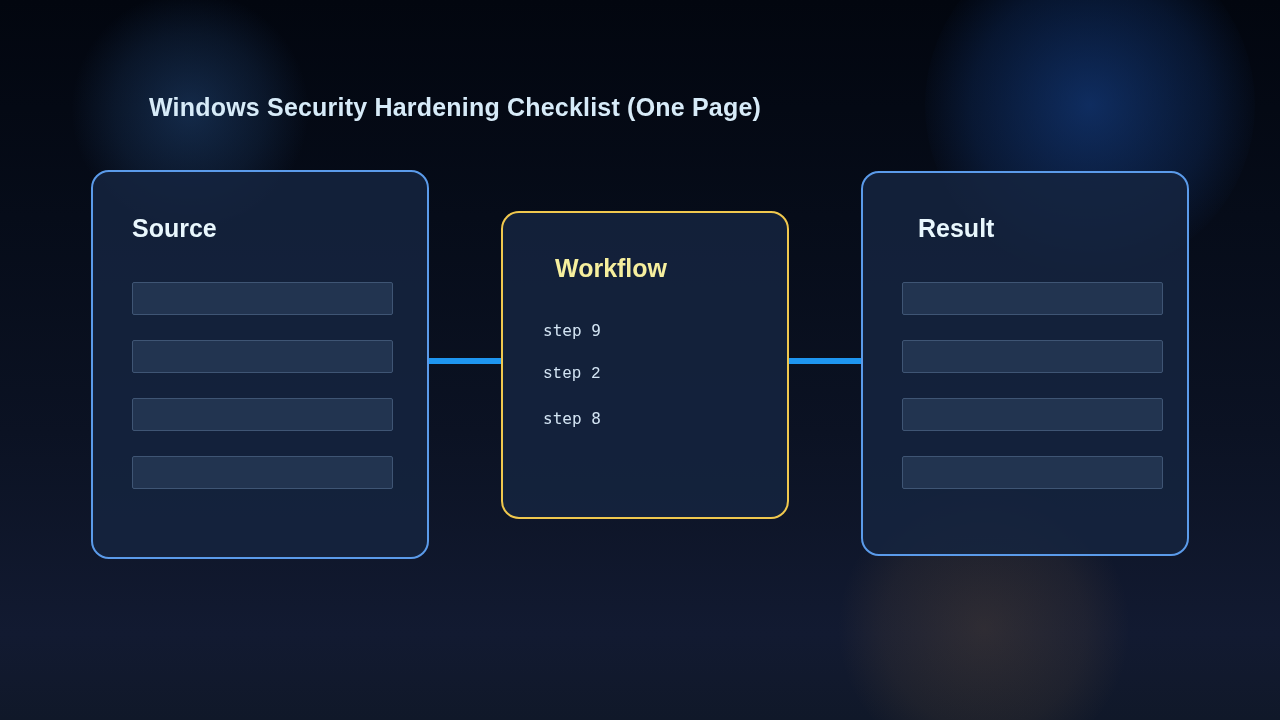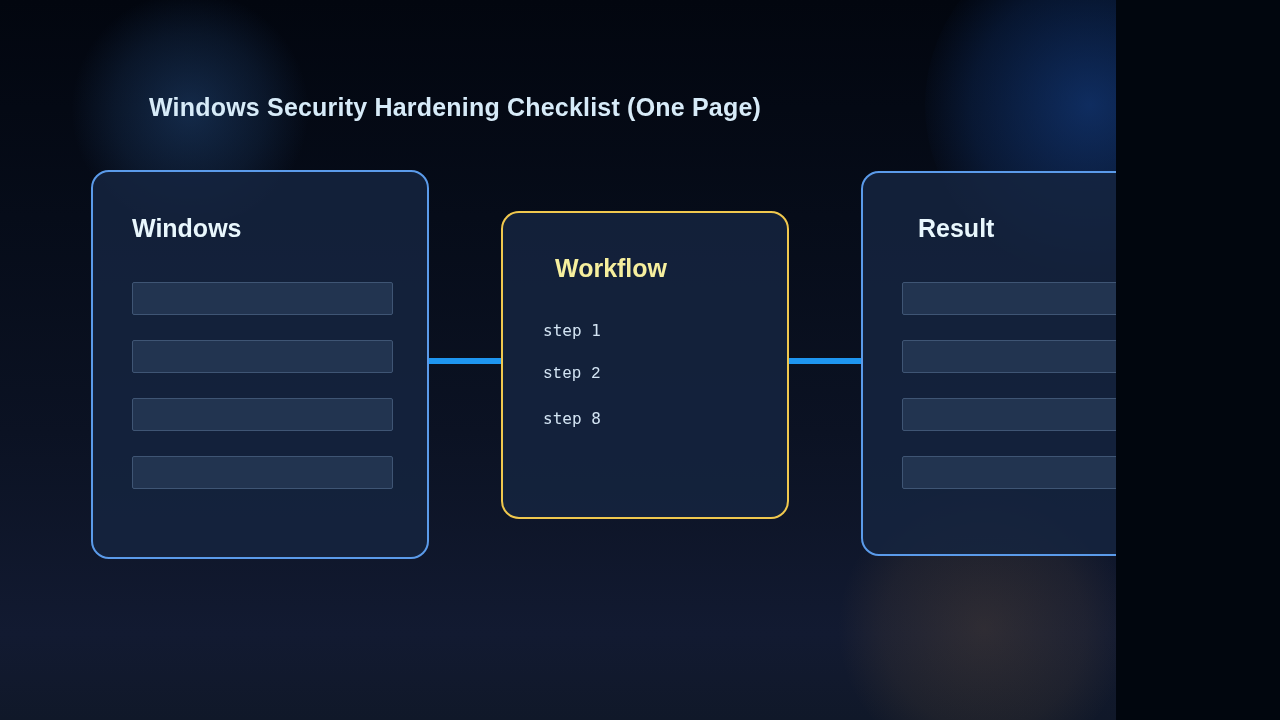--- a/index.html
+++ b/index.html
@@ -3,21 +3,21 @@
 <meta charset="utf-8">
 <style>
   html, body {
     margin: 0;
     padding: 0;
     background: #01060e;
     font-family: "Liberation Sans", sans-serif;
   }
   .stage {
     position: relative;
-    width: 1116px;
+    width: 1280px;
     height: 720px;
     overflow: hidden;
     background: linear-gradient(180deg,
       #02060f 0%,
       #060c19 30%,
       #0b1223 60%,
       #121a31 88%,
       #101829 100%);
   }
   .glow {
@@ -130,32 +130,32 @@
   <div class="glow glow-tl"></div>
   <div class="glow glow-tr"></div>
   <div class="glow glow-bottom"></div>
 
   <h1 class="page-title">Windows Security Hardening Checklist (One Page)</h1>
 
   <div class="connector connector-left"></div>
   <div class="connector connector-right"></div>
 
   <section class="panel panel-source">
-    <h2 class="panel-heading">Windows</h2>
+    <h2 class="panel-heading">Source</h2>
     <div class="rows">
         <div class="row-bar"></div>
         <div class="row-bar"></div>
         <div class="row-bar"></div>
         <div class="row-bar"></div>
       </div>
   </section>
 
   <section class="panel panel-workflow">
     <h2 class="panel-heading">Workflow</h2>
-    <div class="step step-1">step 1</div>
+    <div class="step step-1">step 9</div>
     <div class="step step-2">step 2</div>
     <div class="step step-3">step 8</div>
   </section>
 
   <section class="panel panel-result">
     <h2 class="panel-heading">Result</h2>
     <div class="rows">
         <div class="row-bar"></div>
         <div class="row-bar"></div>
         <div class="row-bar"></div>

